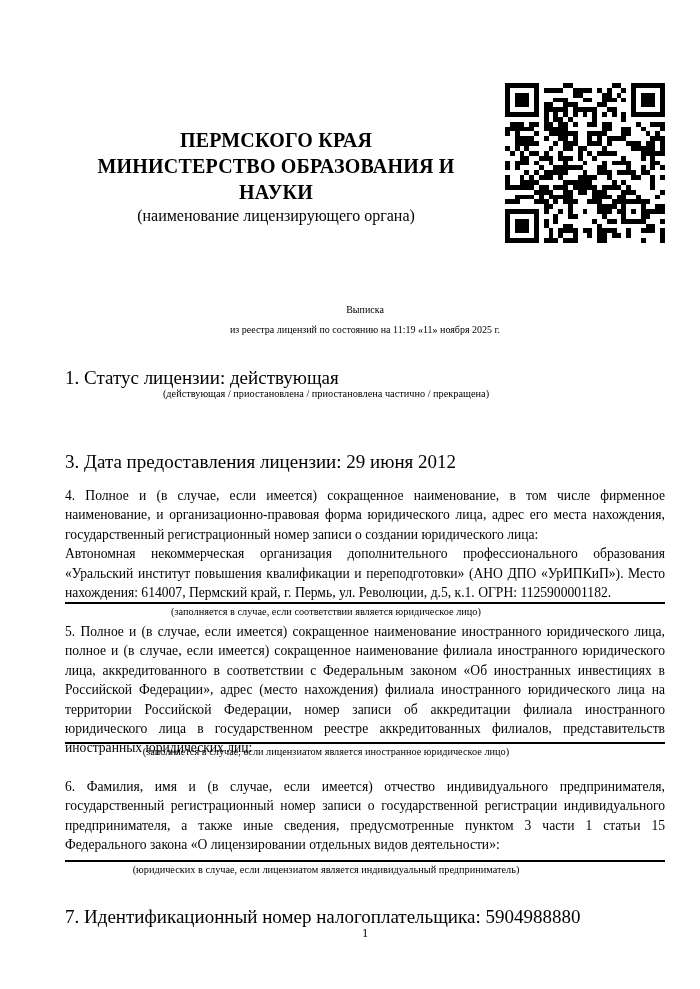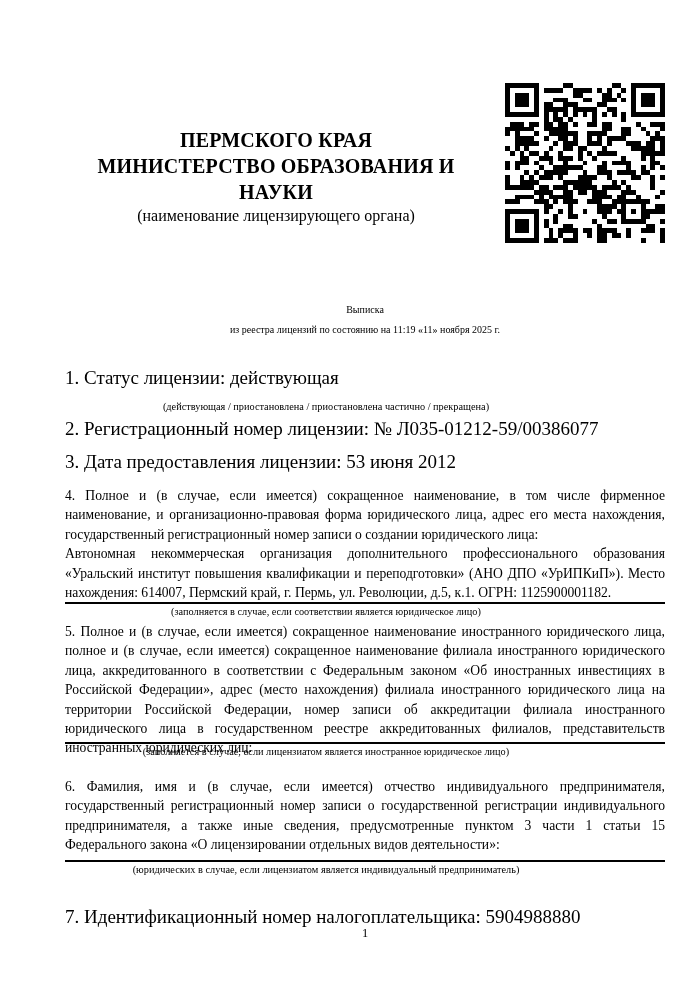--- a/index.html
+++ b/index.html
@@ -53,21 +53,21 @@
     padding-right:78px;
     text-align:center;
     font-size:10.3px;line-height:13px;
   }
   .pagenum{
     top:926px;left:65px;width:600px;
     text-align:center;
     font-size:12.5px;
   }
   .i1{top:368px;}
-  .cap1{top:400px;}
+  .cap1{top:387px;}
   .i2{top:419px;}
   .i3{top:452px;}
   .p4{top:486px;}
   .rule4{top:602px;}
   .cap4{top:605px;}
   .p5{top:622px;}
   .rule5{top:742px;}
   .cap5{top:745px;}
   .p6{top:777px;}
   .rule6{top:860px;}
@@ -625,23 +625,22 @@
   </div>
 
   <div class="abs doc-title">
     <div>Выписка</div>
     <div>из реестра лицензий по состоянию на 11:19 «11» ноября 2025 г.</div>
   </div>
 
   <div class="abs line i1"><span>1. Статус лицензии:</span> <span>действующая</span></div>
   <div class="abs subcaption cap1">(действующая / приостановлена / приостановлена частично / прекращена)</div>
 
-  <div class="abs line i2"><span>2. Регистрационный номер лицензии:</span> <span>№ Л035-01212-59/00386077</span></div>
-
-  <div class="abs line i3"><span>3. Дата предоставления лицензии:</span> <span>53 июня 2012</span></div>
+
+  <div class="abs line i3"><span>3. Дата предоставления лицензии:</span> <span>29 июня 2012</span></div>
 
   <div class="abs para p4">
     <div>4. Полное и (в случае, если имеется) сокращенное наименование, в том числе фирменное наименование, и организационно-правовая форма юридического лица, адрес его места нахождения, государственный регистрационный номер записи о создании юридического лица:</div>
     <div>Автономная некоммерческая организация дополнительного профессионального образования «Уральский институт повышения квалификации и переподготовки» (АНО ДПО «УрИПКиП»). Место нахождения: 614007, Пермский край, г. Пермь, ул. Революции, д.5, к.1. ОГРН: 1125900001182.</div>
   </div>
   <div class="abs rule rule4"></div>
   <div class="abs subcaption cap4">(заполняется в случае, если соответствии является юридическое лицо)</div>
 
   <div class="abs para p5">
     <div>5. Полное и (в случае, если имеется) сокращенное наименование иностранного юридического лица, полное и (в случае, если имеется) сокращенное наименование филиала иностранного юридического лица, аккредитованного в соответствии с Федеральным законом «Об иностранных инвестициях в Российской Федерации», адрес (место нахождения) филиала иностранного юридического лица на территории Российской Федерации, номер записи об аккредитации филиала иностранного юридического лица в государственном реестре аккредитованных филиалов, представительств иностранных юридических лиц:</div>

